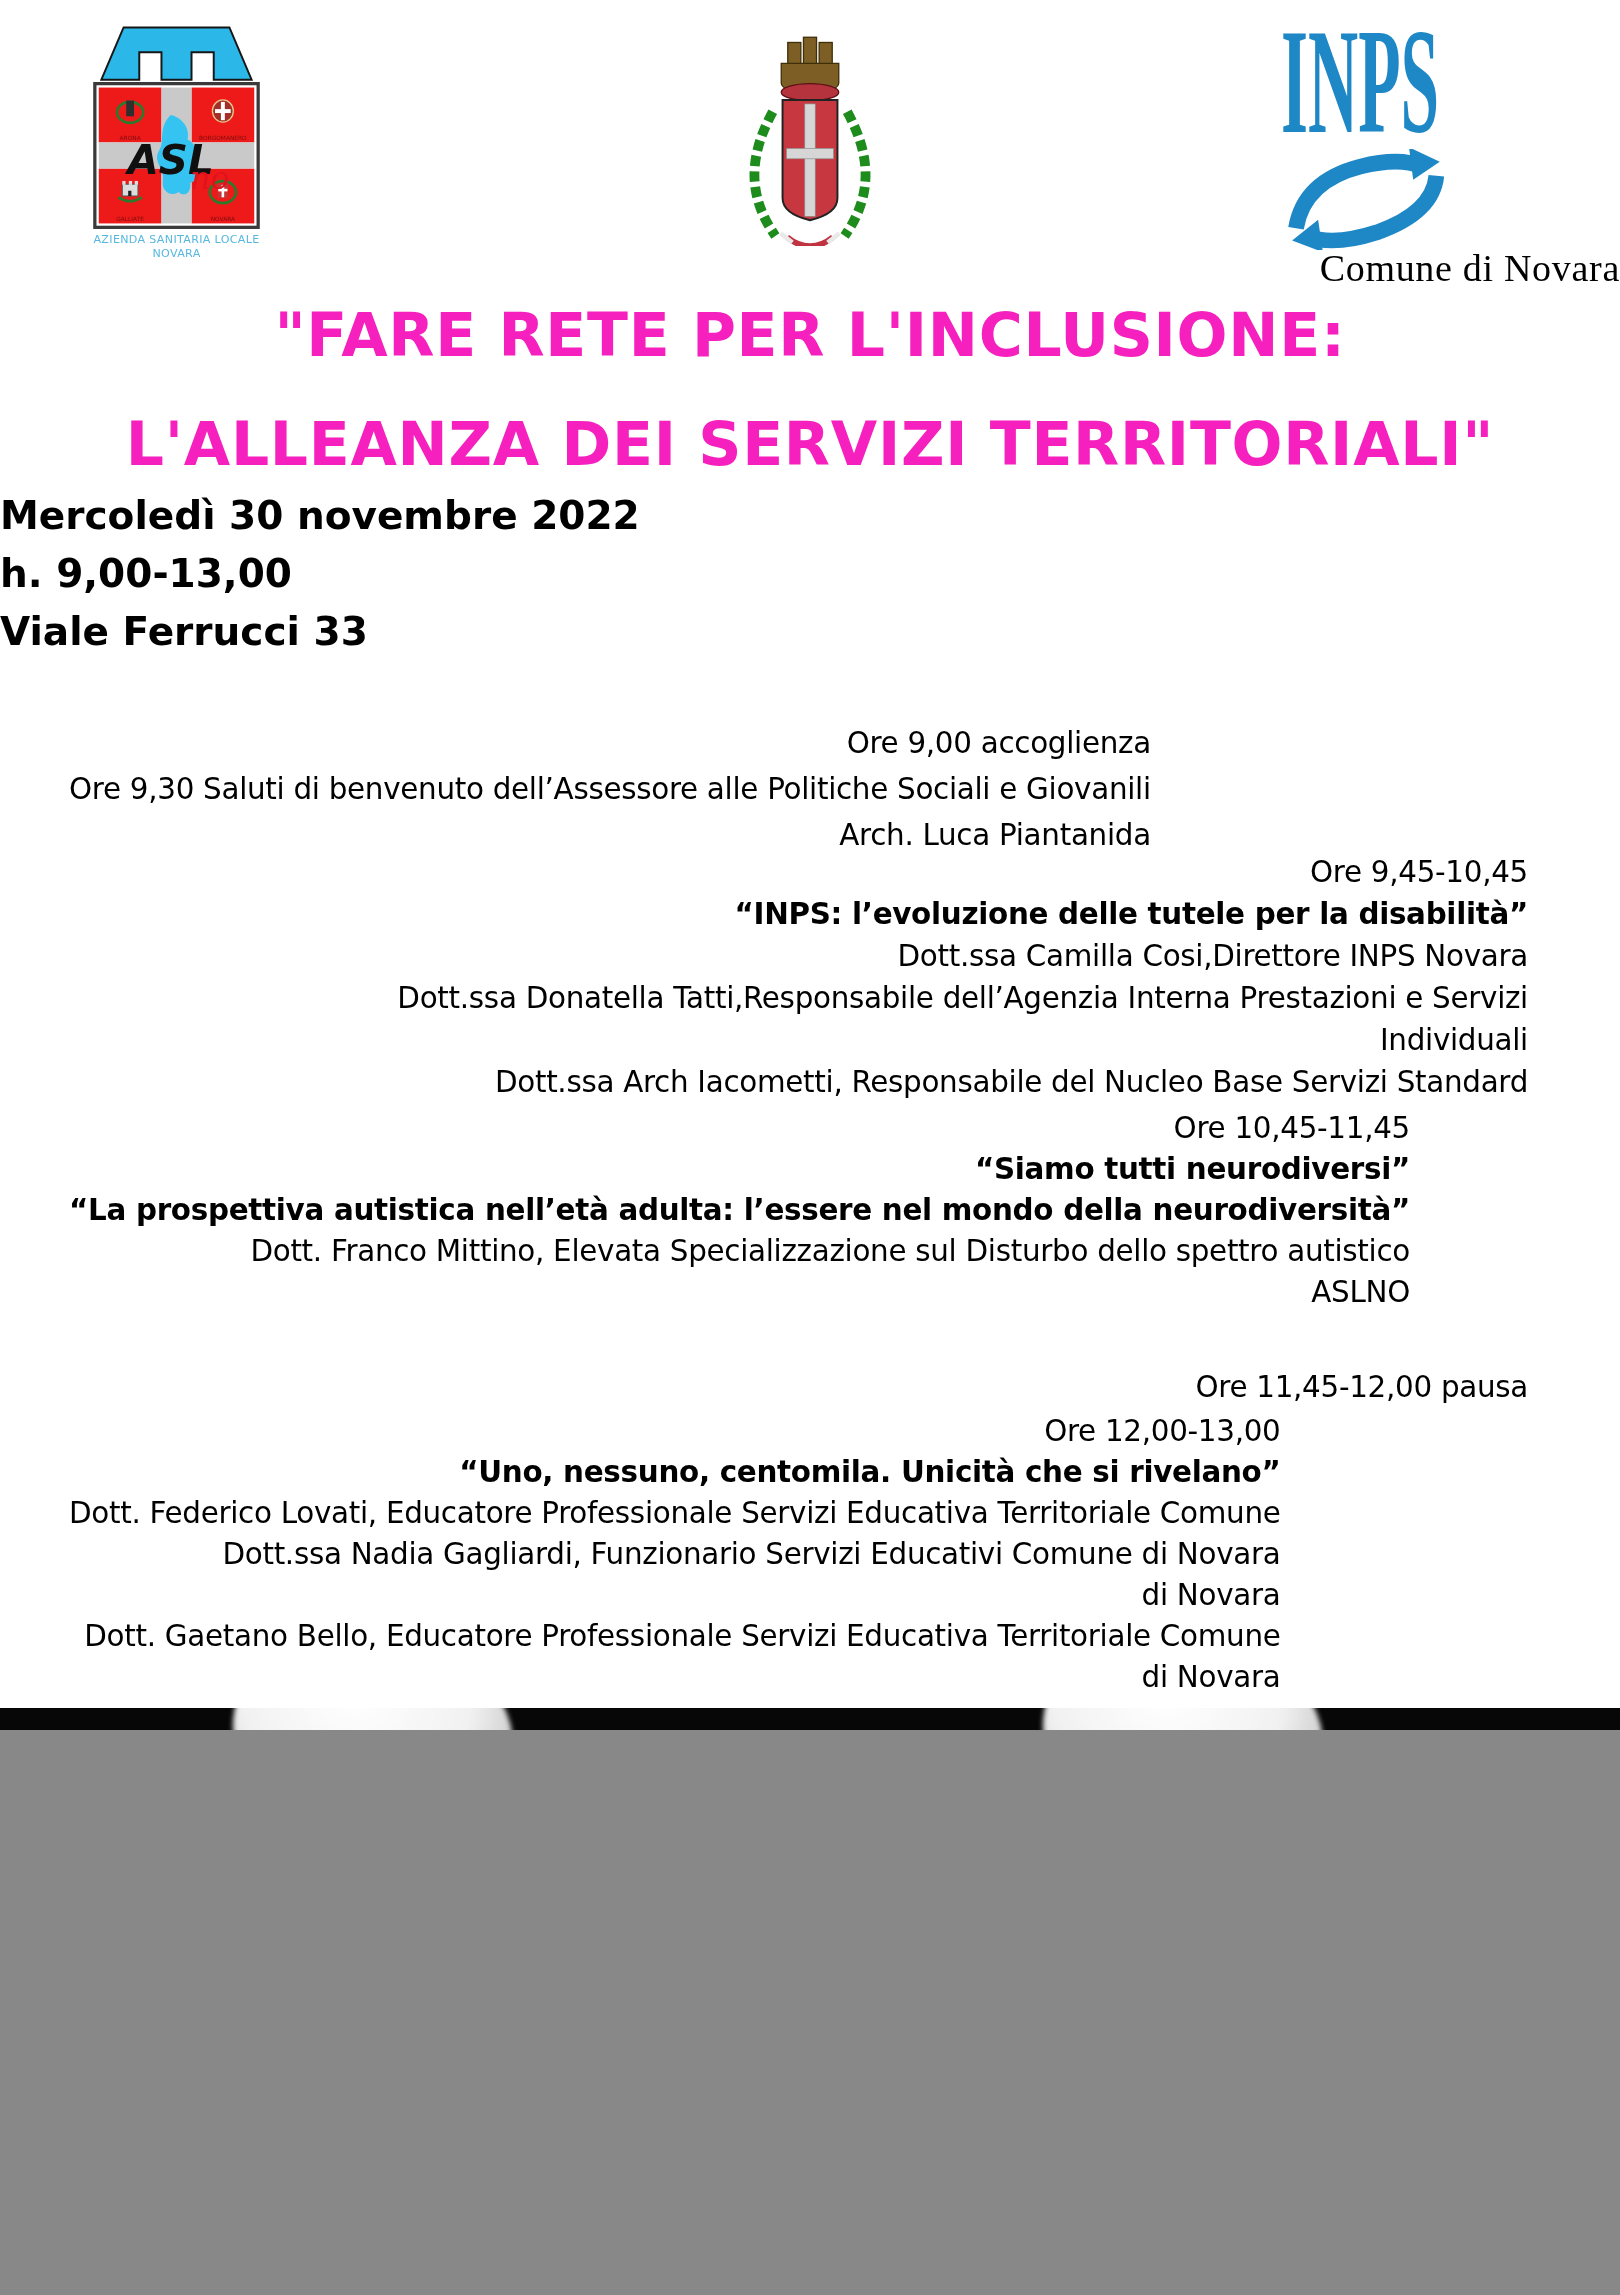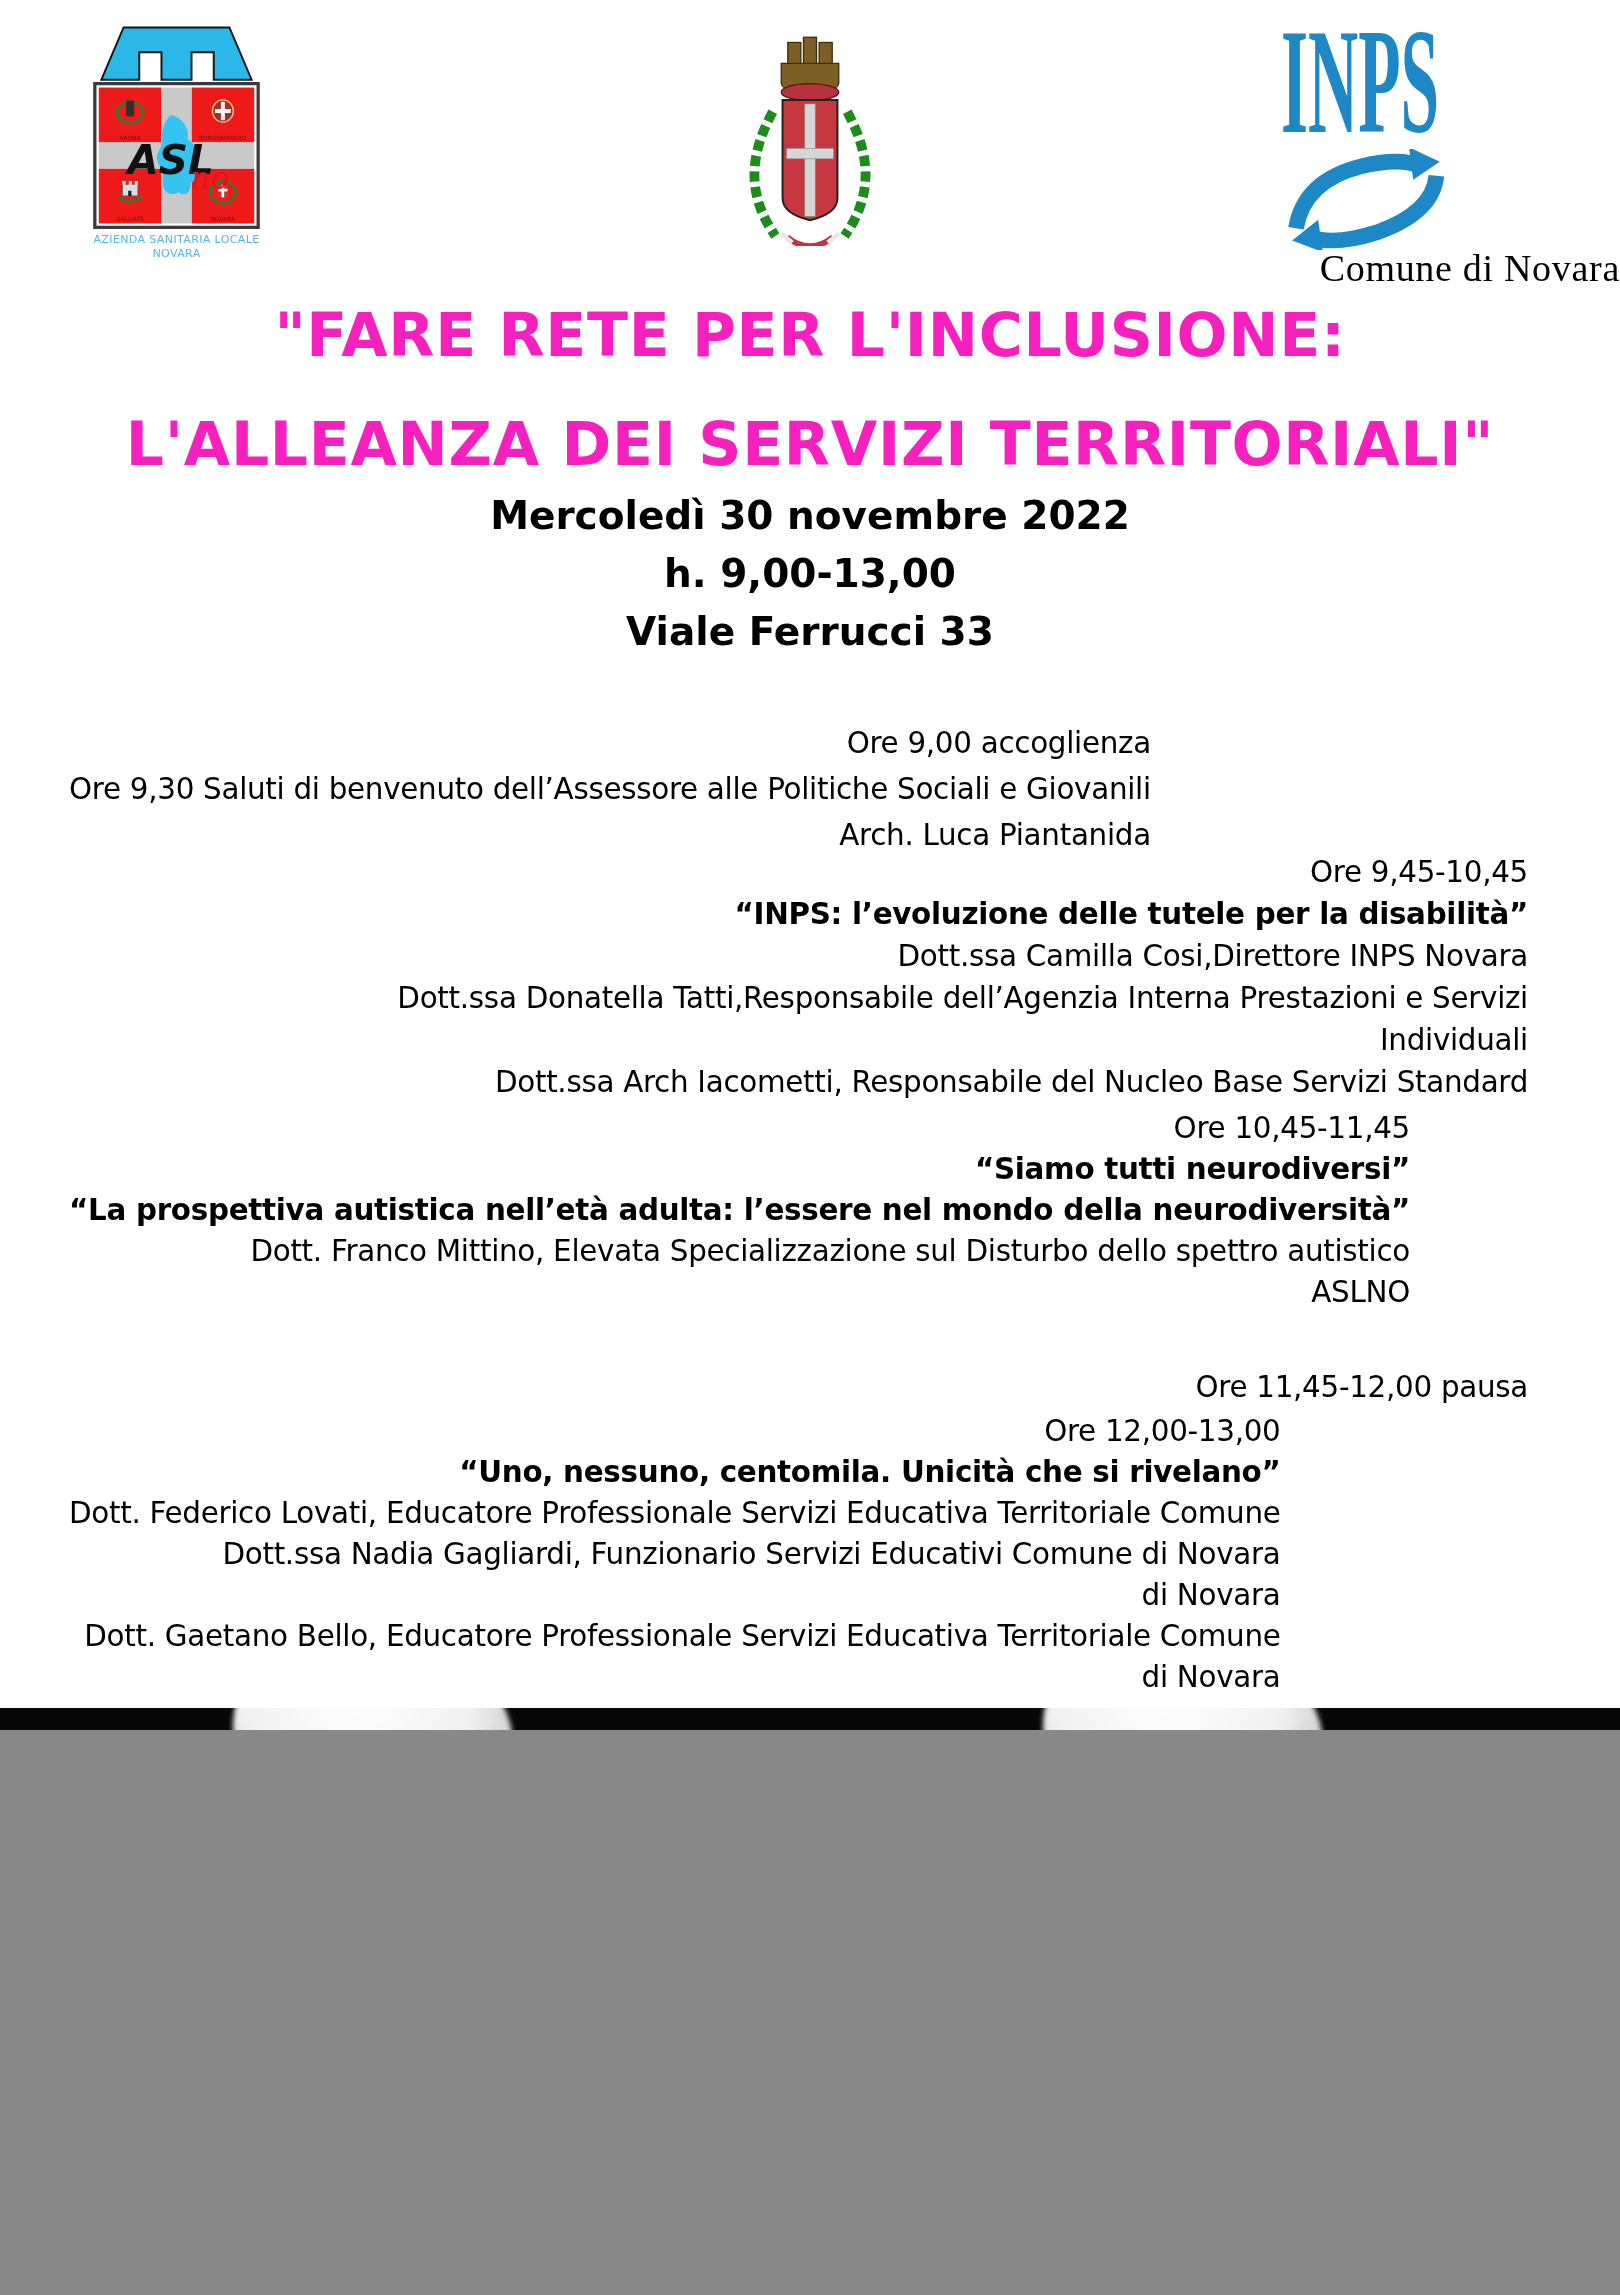--- a/index.html
+++ b/index.html
@@ -22,21 +22,21 @@
   }
   .inps-ellipse{position:absolute;left:1269px;top:149px;width:196px;height:101px;}
 
   
   .title{
     position:absolute;left:0;top:281px;width:100%;text-align:center;
     font-size:60px;font-weight:bold;line-height:109px;letter-spacing:0.7px;color:#f620be;
     white-space:nowrap;
   }
   .event{
-    position:absolute;left:0;top:487px;width:100%;text-align:center;
+    position:absolute;left:0;top:487px;width:100%;
     font-size:39px;font-weight:bold;line-height:58px;white-space:nowrap;
   }
 
   
   .block{position:absolute;font-size:29.4px;letter-spacing:-0.3px;white-space:nowrap;}
   .b-left{left:69px;text-align:right;}
   .b-right{right:92px;text-align:right;}
   .bold{font-weight:bold;}
   .lh70 .pline{line-height:46px;}
   .lh64 .pline{line-height:42px;}

